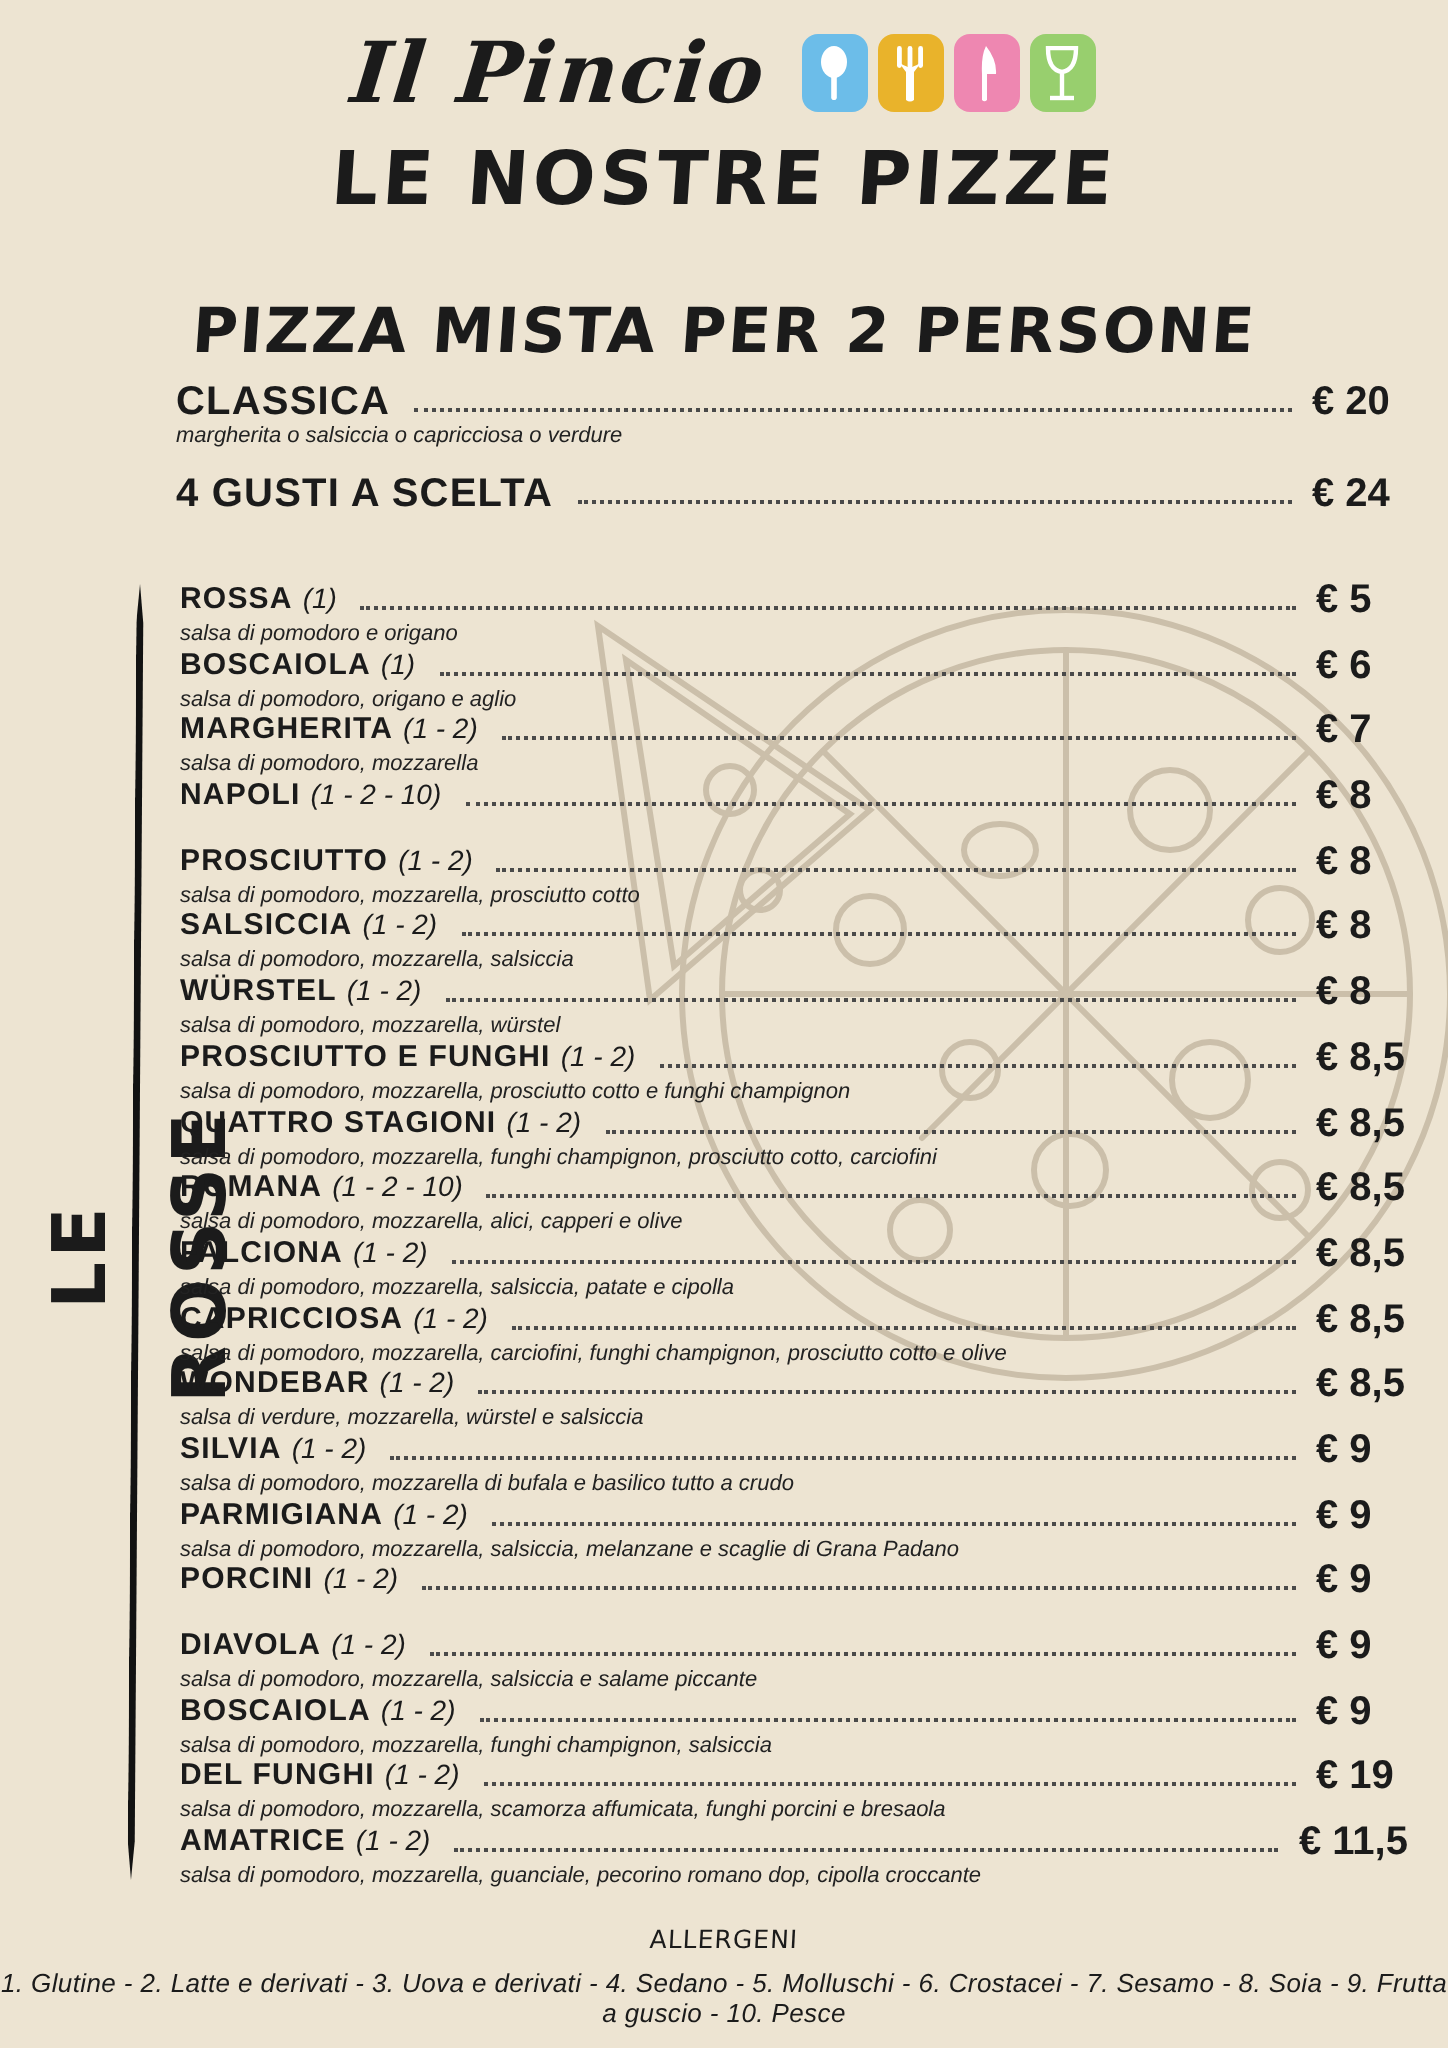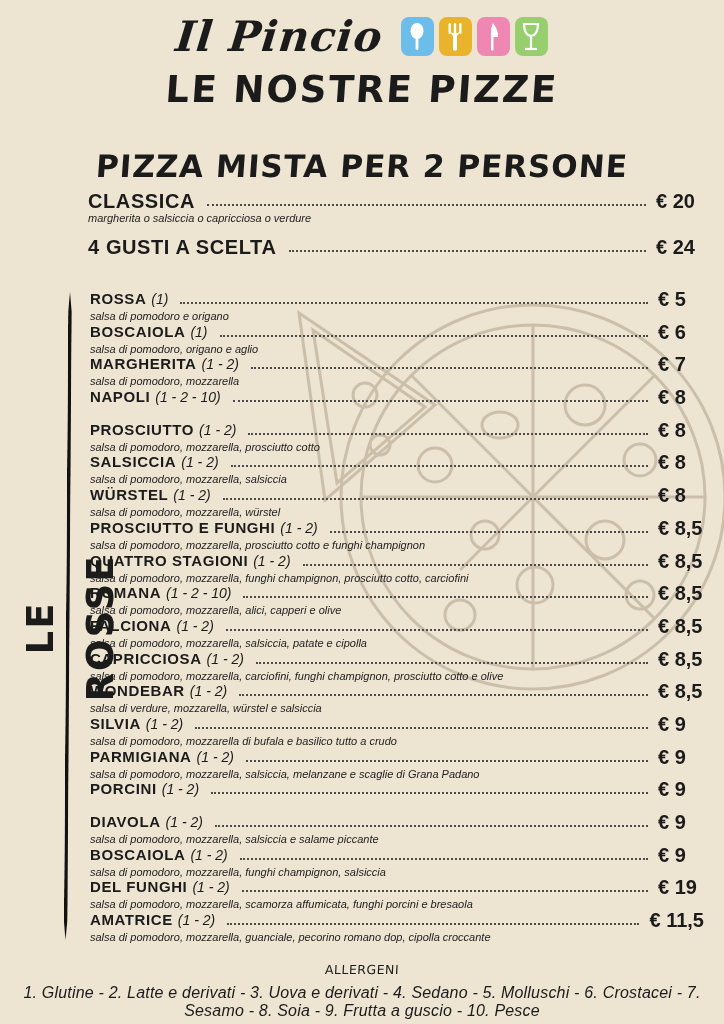--- a/index.html
+++ b/index.html
@@ -68,21 +68,21 @@
   }
 
   
   .allergeni-title{
     top:962px;left:0;width:724px;text-align:center;
     font-size:12.5px;font-weight:500;letter-spacing:.5px;
     font-family:"DejaVu Sans", sans-serif;transform:skewX(-3deg);
   }
   .allergeni-list{
     top:984px;left:0;width:724px;text-align:center;
-    font-style:italic;font-size:16px;letter-spacing:.2px;
+    font-style:italic;font-size:13px;letter-spacing:.2px;
   }
 </style>
 </head>
 <body>
 
 <svg class="abs watermark" viewBox="0 0 440 430" fill="none" stroke="#a2937a" stroke-width="3" stroke-linecap="round">
   <circle cx="248" cy="212" r="192"></circle>
   <circle cx="248" cy="212" r="172"></circle>
   <line x1="248" y1="40" x2="248" y2="384"></line>
   <line x1="76" y1="212" x2="420" y2="212"></line>

